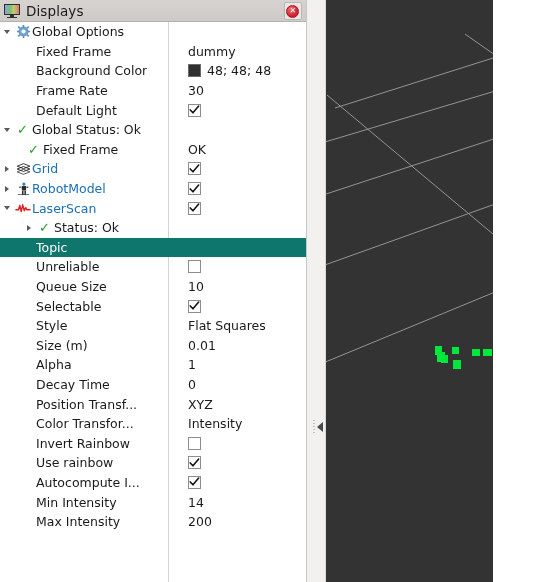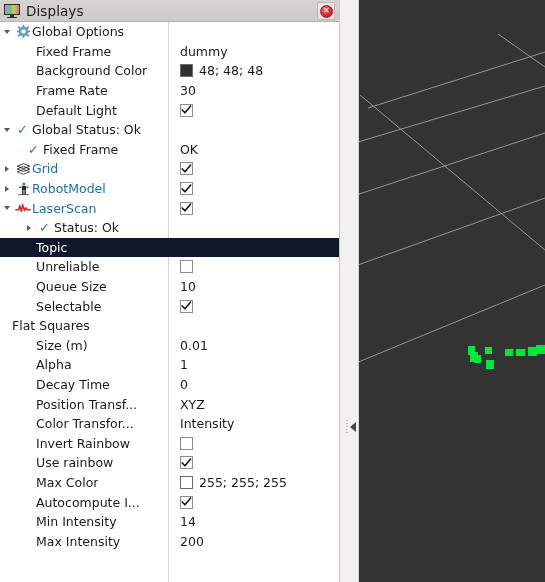--- a/index.html
+++ b/index.html
@@ -4,21 +4,21 @@
 <title>Displays</title>
 <style>
   * { box-sizing: border-box; margin:0; padding:0; }
   html,body { width:545px; height:582px; overflow:hidden; }
   body {
     font-family: "DejaVu Sans", "Liberation Sans", sans-serif;
     font-size: 12.5px;
     background:#ffffff;
     color:#1a1a1a;
   }
-  .app { position:relative; width:545px; height:582px; display:flex; }
+  .app { position:relative; width:493px; height:582px; display:flex; }
 
   
   .panel { width:341px; height:582px; background:#ffffff; display:flex; flex-direction:column;
            border-right:1px solid #c6c6c6; }
 
   .titlebar {
     height:22px; flex:0 0 22px;
     background:linear-gradient(#d6d3d0,#cdcac7);
     border-bottom:1px solid #b4b1ae;
     display:flex; align-items:center; padding:0 3px 0 4px; position:relative;
@@ -47,25 +47,25 @@
     border:1px solid #a8121f;
     display:flex; align-items:center; justify-content:center;
     color:#fff; font-size:8px; line-height:1; font-weight:bold;
   }
 
   
   .tree { flex:1 1 auto; position:relative; overflow:hidden; background:#fff; }
   .colsep { position:absolute; left:168px; top:0; bottom:0; width:1px; background:#d4d4d4; }
 
   .row { height:19.6px; display:flex; align-items:center; position:relative; white-space:nowrap; }
-  .row.sel { background:#0f172a; color:#ffffff; }
+  .row.sel { background:#0f766e; color:#ffffff; }
   .row.sel .val { color:#ffffff; }
 
   .namecell { width:168px; flex:0 0 168px; display:flex; align-items:center; overflow:hidden; padding-right:2px;text-align:center; }
-  .valcell { flex:1 1 auto; display:flex; align-items:center; padding-left:12px; overflow:hidden; }
+  .valcell { flex:1 1 auto; display:flex; align-items:center; padding-left:20px; overflow:hidden; }
 
   .arrow { width:14px; flex:0 0 14px; display:flex; align-items:center; justify-content:center; }
   .arrow .tri-r { width:0;height:0;border-left:4.5px solid #5a5a5a;border-top:3.5px solid transparent;border-bottom:3.5px solid transparent; }
   .arrow .tri-d { width:0;height:0;border-top:4.5px solid #5a5a5a;border-left:3.5px solid transparent;border-right:3.5px solid transparent; }
 
   .ico { width:18px; flex:0 0 18px; display:flex; align-items:center; justify-content:center; }
   .label { overflow:hidden; text-overflow:ellipsis; }
   .label.disp { color:#1a6fb5; font-weight:normal; }
   .val { color:#1a1a1a; overflow:hidden; text-overflow:ellipsis; }
 
@@ -324,20 +324,25 @@
           </div>
           <div class="valcell">
             <span class="cb">
               <svg width="11" height="10" viewBox="0 0 12 11">
                 <path d="M1.3 5.4 L4.3 8.6 L10.6 1.2" fill="none" stroke="#111" stroke-width="1.7" stroke-linecap="round" stroke-linejoin="round"></path>
               </svg>
             </span>
           </div>
         </div>
         <div class="row">
+          <div class="namecell">
+            <span style="display:inline-block;flex:0 0 22px"></span>
+            <span class="arrow"></span>
+            <span class="label">Style</span>
+          </div>
           <div class="valcell">
             <span class="val">Flat Squares</span>
           </div>
         </div>
         <div class="row">
           <div class="namecell">
             <span style="display:inline-block;flex:0 0 22px"></span>
             <span class="arrow"></span>
             <span class="label">Size (m)</span>
           </div>
@@ -400,31 +405,20 @@
             <span style="display:inline-block;flex:0 0 22px"></span>
             <span class="arrow"></span>
             <span class="label">Use rainbow</span>
           </div>
           <div class="valcell">
             <span class="cb">
               <svg width="11" height="10" viewBox="0 0 12 11">
                 <path d="M1.3 5.4 L4.3 8.6 L10.6 1.2" fill="none" stroke="#111" stroke-width="1.7" stroke-linecap="round" stroke-linejoin="round"></path>
               </svg>
             </span>
-          </div>
-        </div>
-        <div class="row">
-          <div class="namecell">
-            <span style="display:inline-block;flex:0 0 22px"></span>
-            <span class="arrow"></span>
-            <span class="label">Max Color</span>
-          </div>
-          <div class="valcell">
-            <span class="sw" style="background:#ffffff"></span>
-            <span class="val">255; 255; 255</span>
           </div>
         </div>
         <div class="row">
           <div class="namecell">
             <span style="display:inline-block;flex:0 0 22px"></span>
             <span class="arrow"></span>
             <span class="label">Autocompute I...</span>
           </div>
           <div class="valcell">
             <span class="cb">

